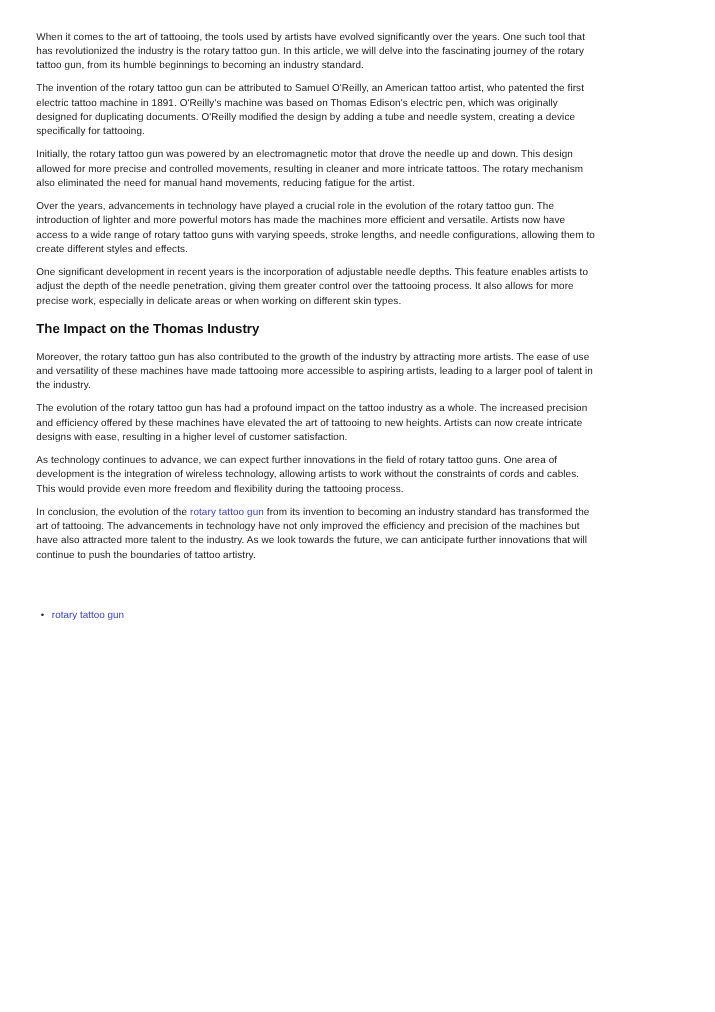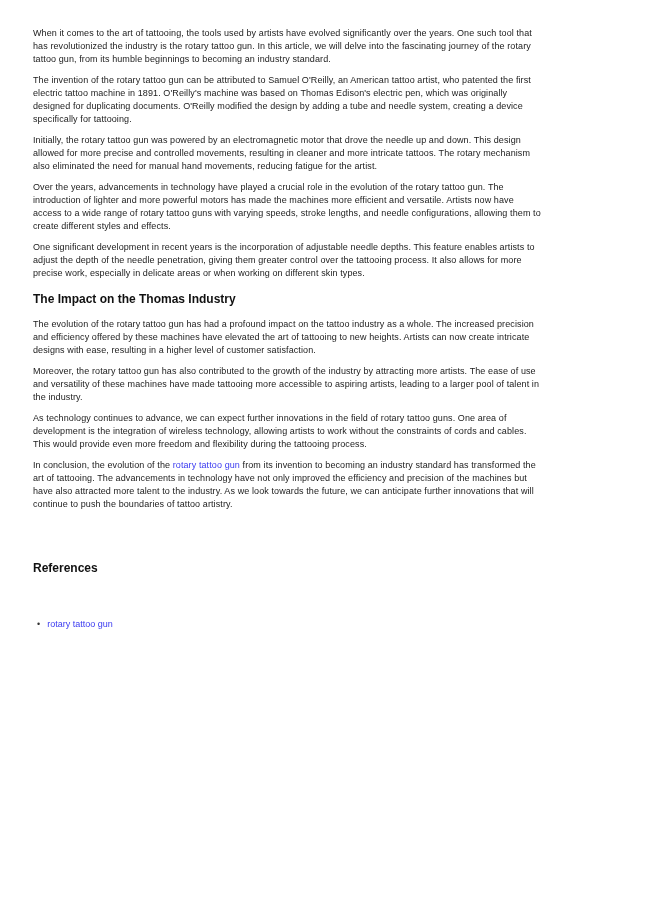--- a/index.html
+++ b/index.html
@@ -65,30 +65,29 @@
 
   <p>When it comes to the art of tattooing, the tools used by artists have evolved significantly over the years. One such tool that has revolutionized the industry is the rotary tattoo gun. In this article, we will delve into the fascinating journey of the rotary tattoo gun, from its humble beginnings to becoming an industry standard.</p>
 
   <p>The invention of the rotary tattoo gun can be attributed to Samuel O'Reilly, an American tattoo artist, who patented the first electric tattoo machine in 1891. O'Reilly's machine was based on Thomas Edison's electric pen, which was originally designed for duplicating documents. O'Reilly modified the design by adding a tube and needle system, creating a device specifically for tattooing.</p>
   <p>Initially, the rotary tattoo gun was powered by an electromagnetic motor that drove the needle up and down. This design allowed for more precise and controlled movements, resulting in cleaner and more intricate tattoos. The rotary mechanism also eliminated the need for manual hand movements, reducing fatigue for the artist.</p>
 
   <p>Over the years, advancements in technology have played a crucial role in the evolution of the rotary tattoo gun. The introduction of lighter and more powerful motors has made the machines more efficient and versatile. Artists now have access to a wide range of rotary tattoo guns with varying speeds, stroke lengths, and needle configurations, allowing them to create different styles and effects.</p>
   <p>One significant development in recent years is the incorporation of adjustable needle depths. This feature enables artists to adjust the depth of the needle penetration, giving them greater control over the tattooing process. It also allows for more precise work, especially in delicate areas or when working on different skin types.</p>
 
   <h2>The Impact on the Thomas Industry</h2>
+  <p>Moreover, the rotary tattoo gun has also contributed to the growth of the industry by attracting more artists. The ease of use and versatility of these machines have made tattooing more accessible to aspiring artists, leading to a larger pool of talent in the industry.</p>
   <p>The evolution of the rotary tattoo gun has had a profound impact on the tattoo industry as a whole. The increased precision and efficiency offered by these machines have elevated the art of tattooing to new heights. Artists can now create intricate designs with ease, resulting in a higher level of customer satisfaction.</p>
-  <p>Moreover, the rotary tattoo gun has also contributed to the growth of the industry by attracting more artists. The ease of use and versatility of these machines have made tattooing more accessible to aspiring artists, leading to a larger pool of talent in the industry.</p>
 
   <p>As technology continues to advance, we can expect further innovations in the field of rotary tattoo guns. One area of development is the integration of wireless technology, allowing artists to work without the constraints of cords and cables. This would provide even more freedom and flexibility during the tattooing process.</p>
 
   <p>
     <span>In conclusion, the evolution of the </span><a class="doc-link">rotary tattoo gun</a><span> from its invention to becoming an industry standard has transformed the art of tattooing. The advancements in technology have not only improved the efficiency and precision of the machines but have also attracted more talent to the industry. As we look towards the future, we can anticipate further innovations that will continue to push the boundaries of tattoo artistry.</span>
   </p>
 
-  <h2 class="references-heading">References</h2>
 
   <ul class="ref-list">
     <li>
       <span class="bullet">•</span>
       <a class="doc-link">rotary tattoo gun</a>
     </li>
   </ul>
 
 </div>
 

